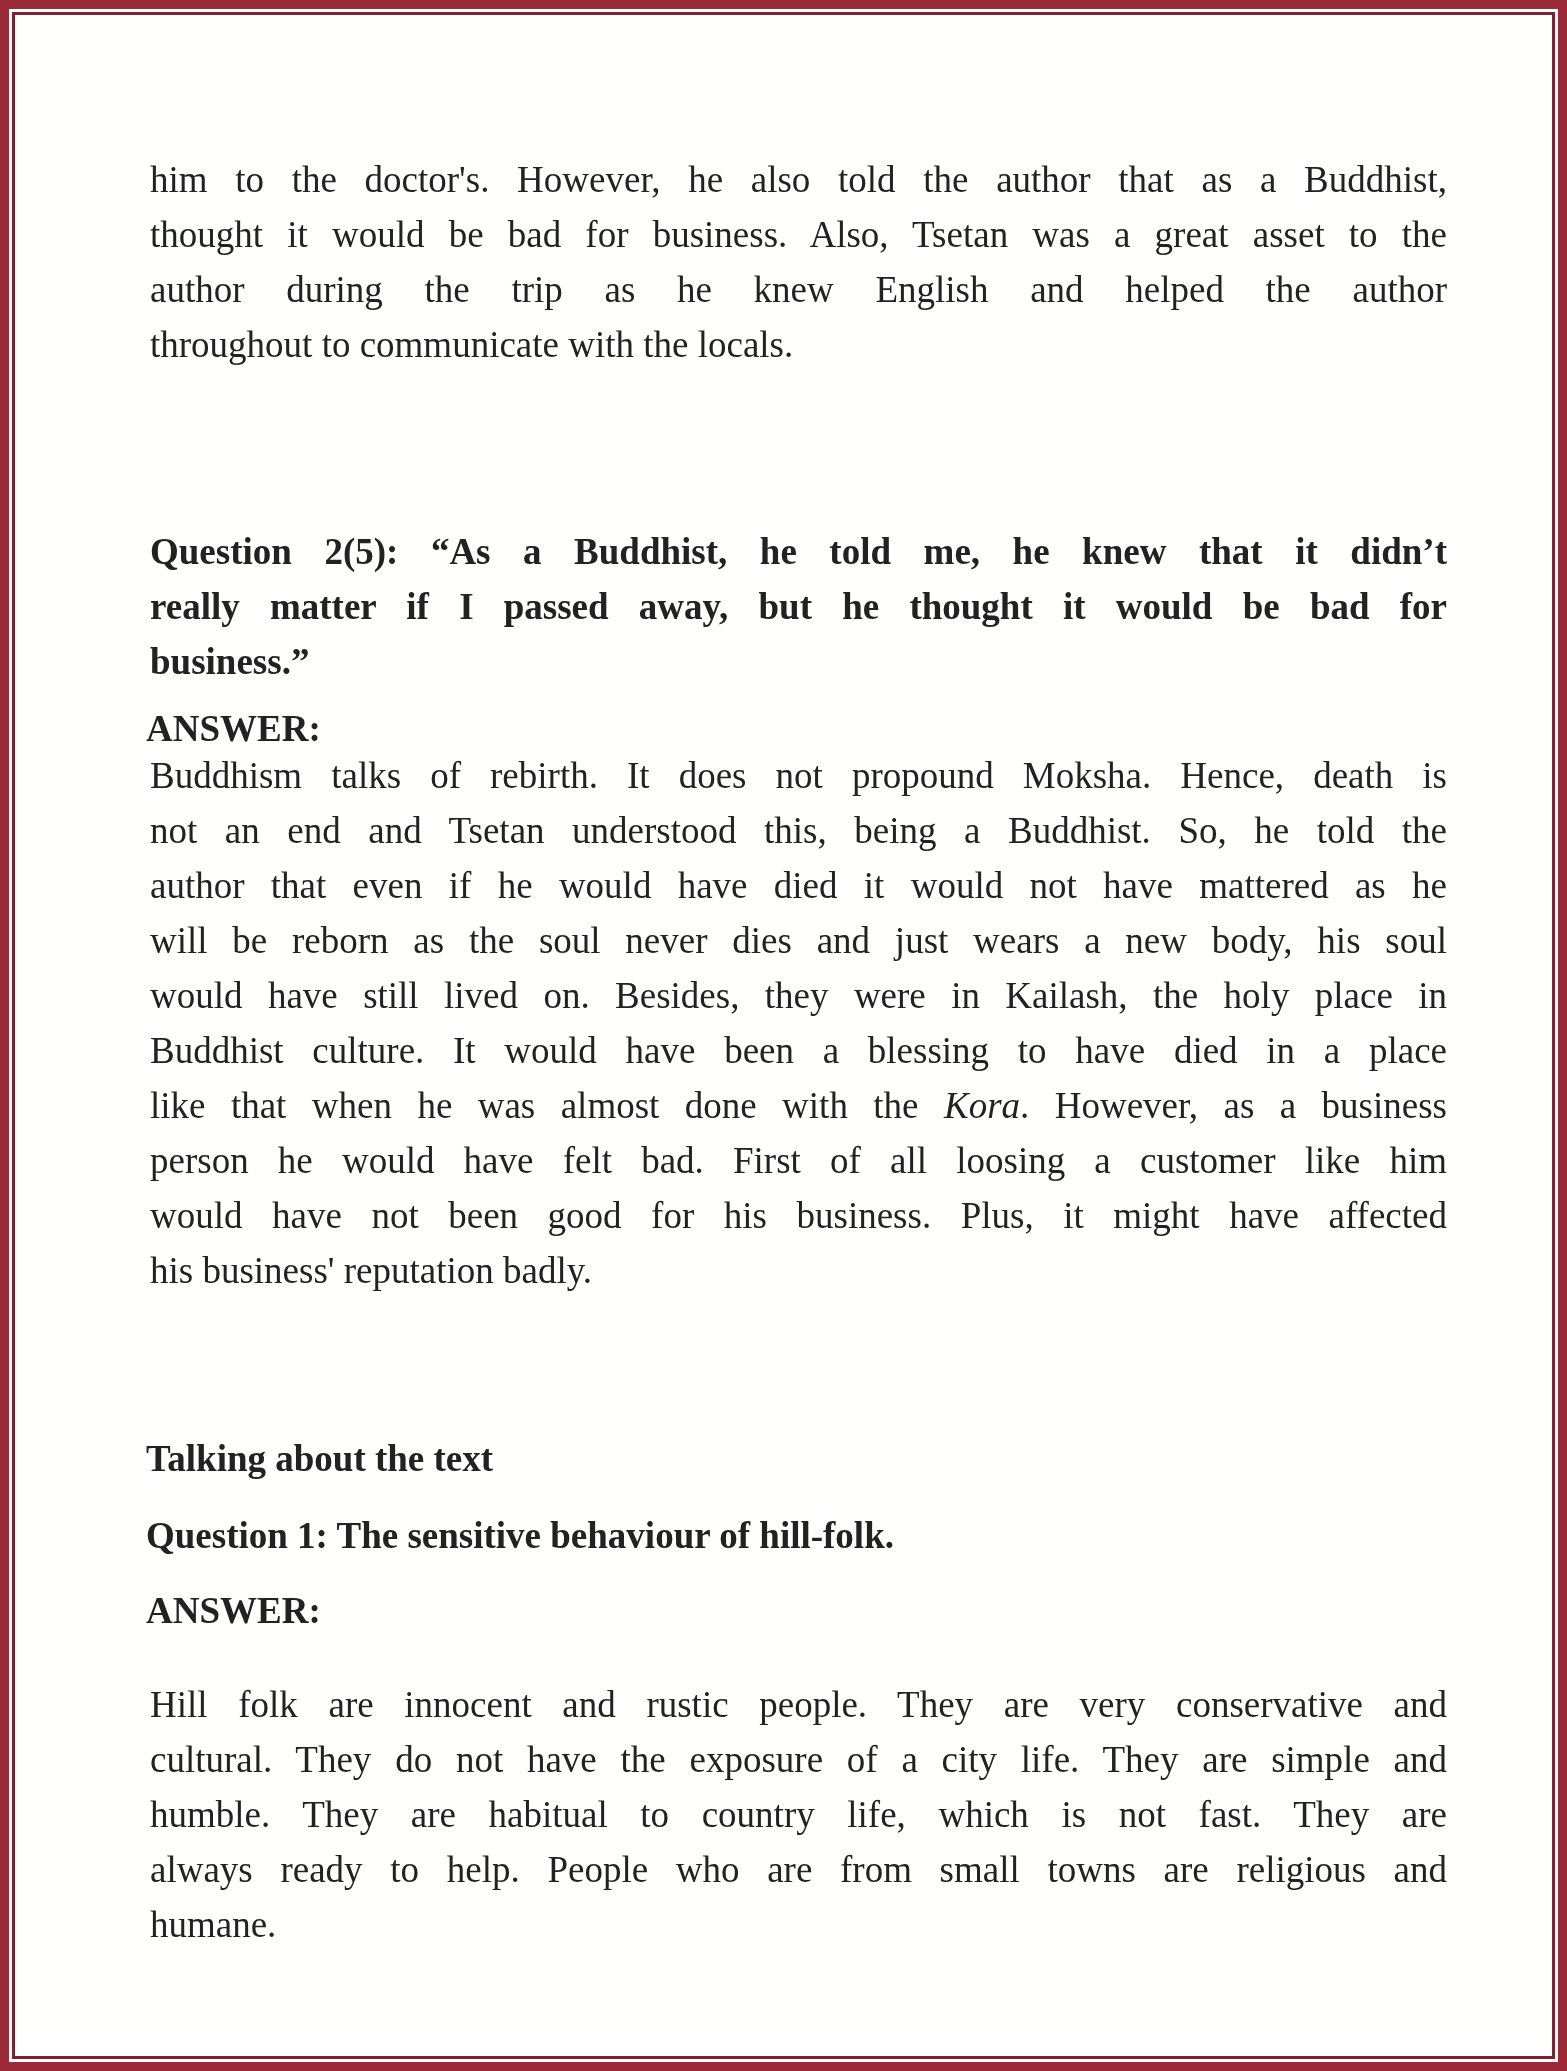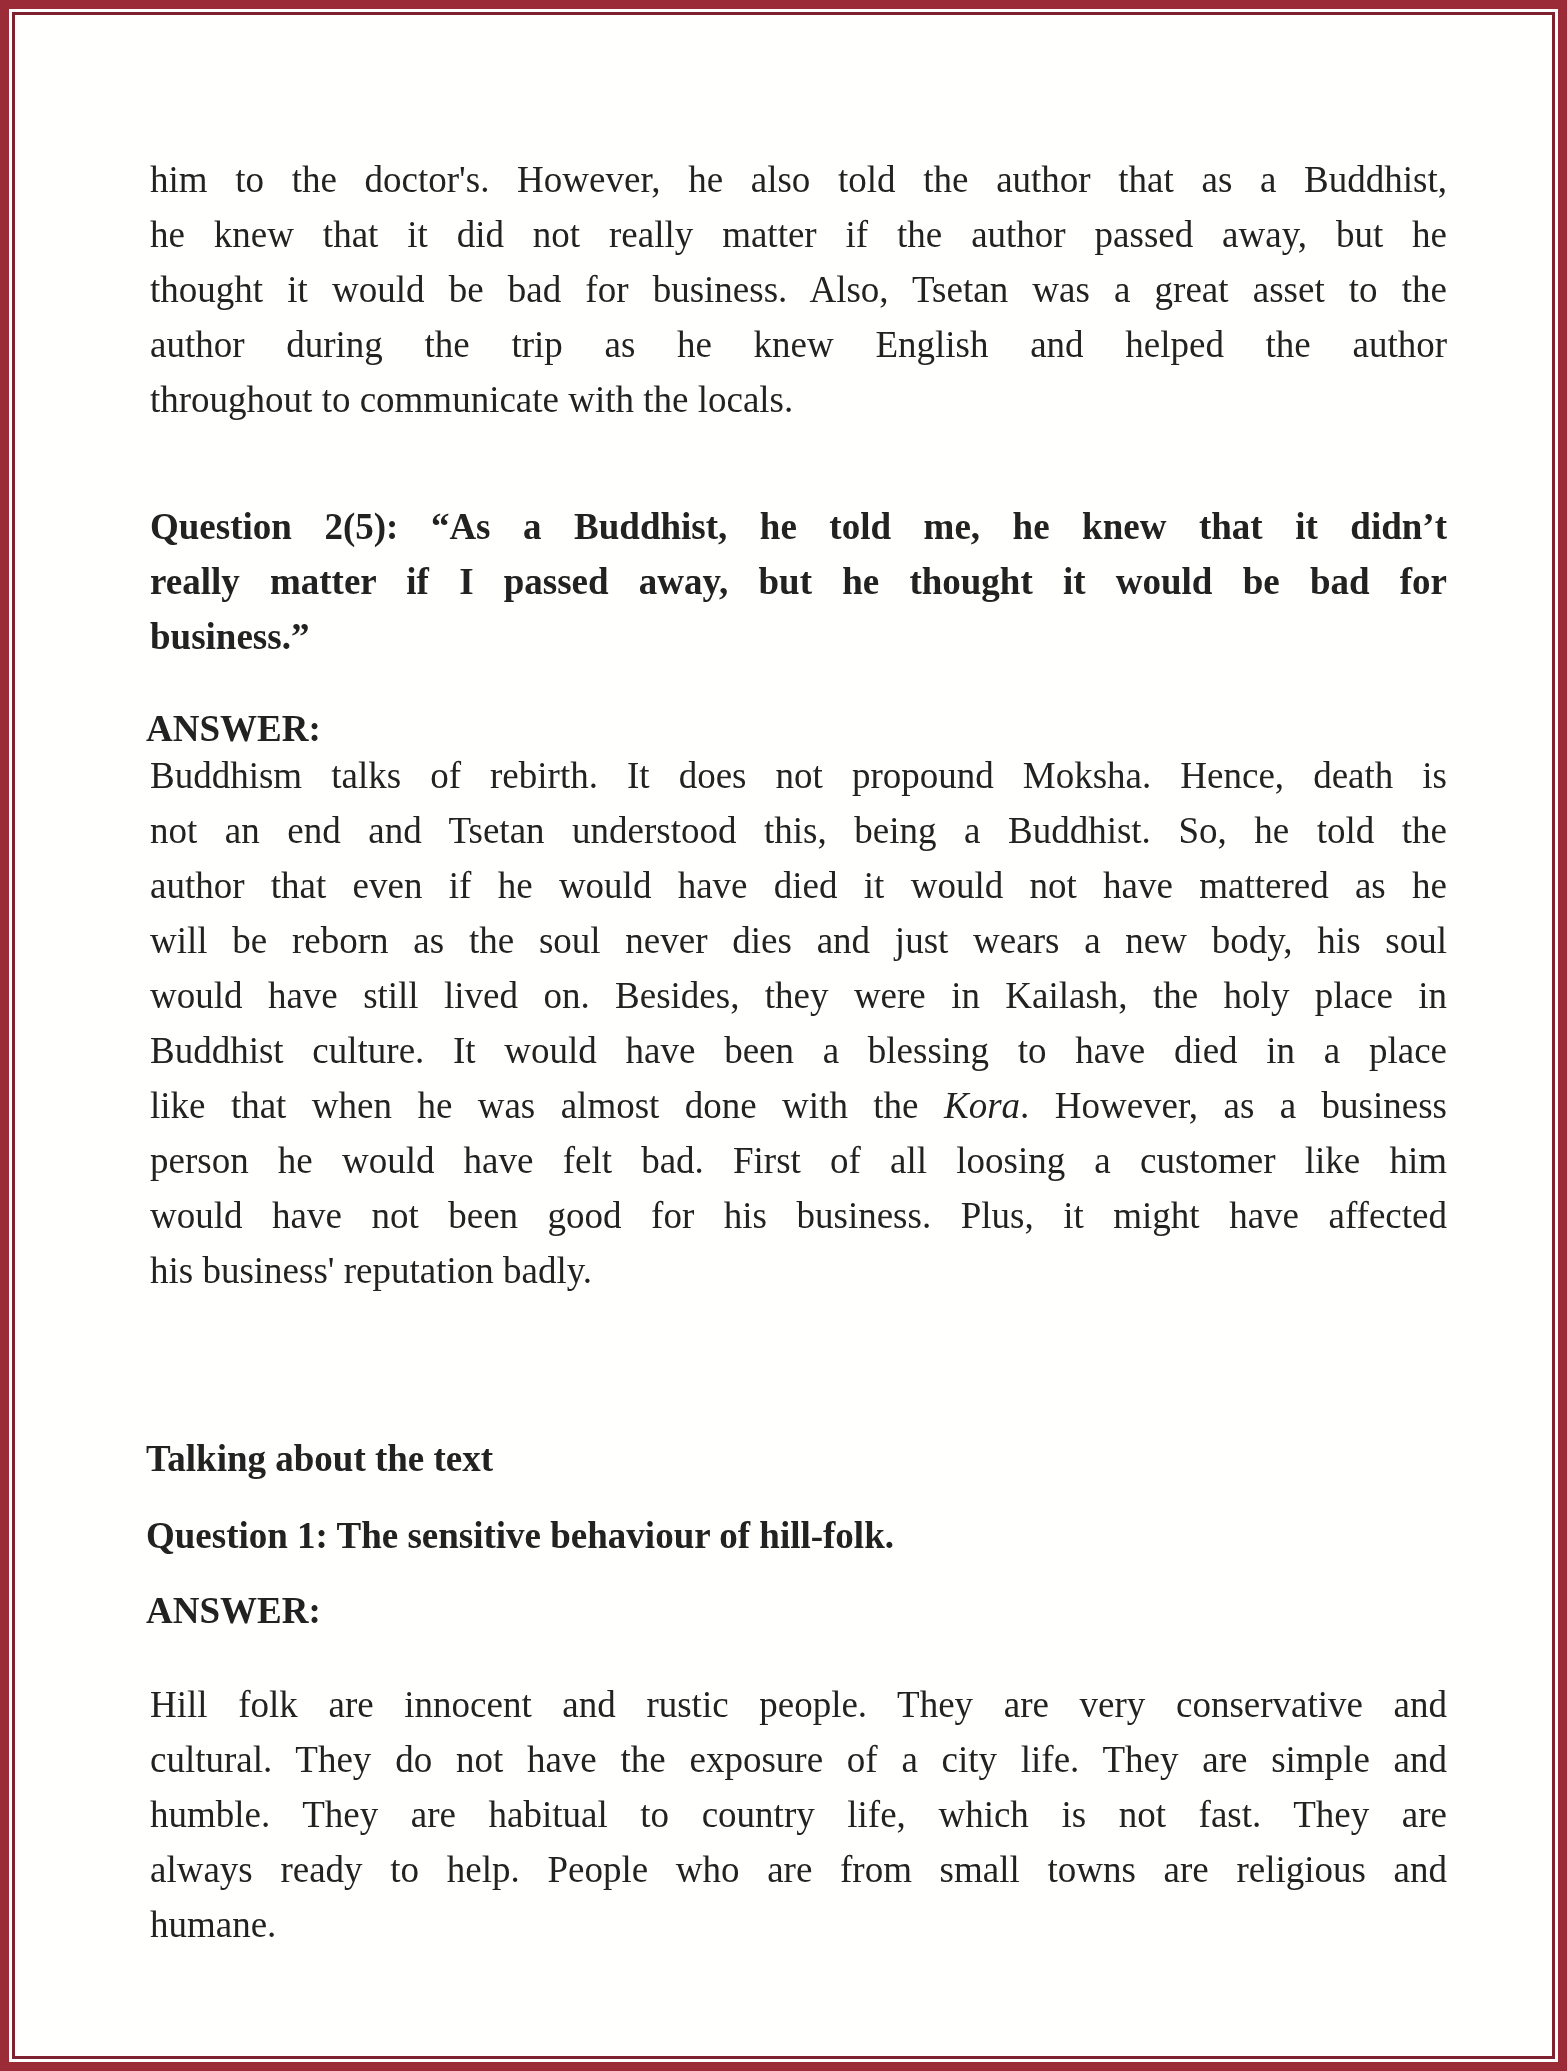--- a/index.html
+++ b/index.html
@@ -74,27 +74,26 @@
 </head>
 <body>
 
 <div class="frame-outer"></div>
 <div class="frame-inner"></div>
 
 <div class="content">
 
   <div class="para" style="top:136px;">
     <span class="line">him to the doctor's. However, he also told the author that as a Buddhist,</span>
-    <span class="line">he knew that it did not really matter if the author passed away, but he</span>
     <span class="line">thought it would be bad for business. Also, Tsetan was a great asset to the</span>
     <span class="line">author during the trip as he knew English and helped the author</span>
     <span class="line last">throughout to communicate with the locals.</span>
   </div>
 
-  <div class="para bold" style="top:483px;">
+  <div class="para bold" style="top:508px;">
     <span class="line">Question 2(5): “As a Buddhist, he told me, he knew that it didn’t</span>
     <span class="line">really matter if I passed away, but he thought it would be bad for</span>
     <span class="line last">business.”</span>
   </div>
 
   <div class="heading" style="top:701px;">ANSWER:</div>
 
   <div class="para" style="top:732px;">
     <span class="line">Buddhism talks of rebirth. It does not propound Moksha. Hence, death is</span>
     <span class="line">not an end and Tsetan understood this, being a Buddhist. So, he told the</span>

